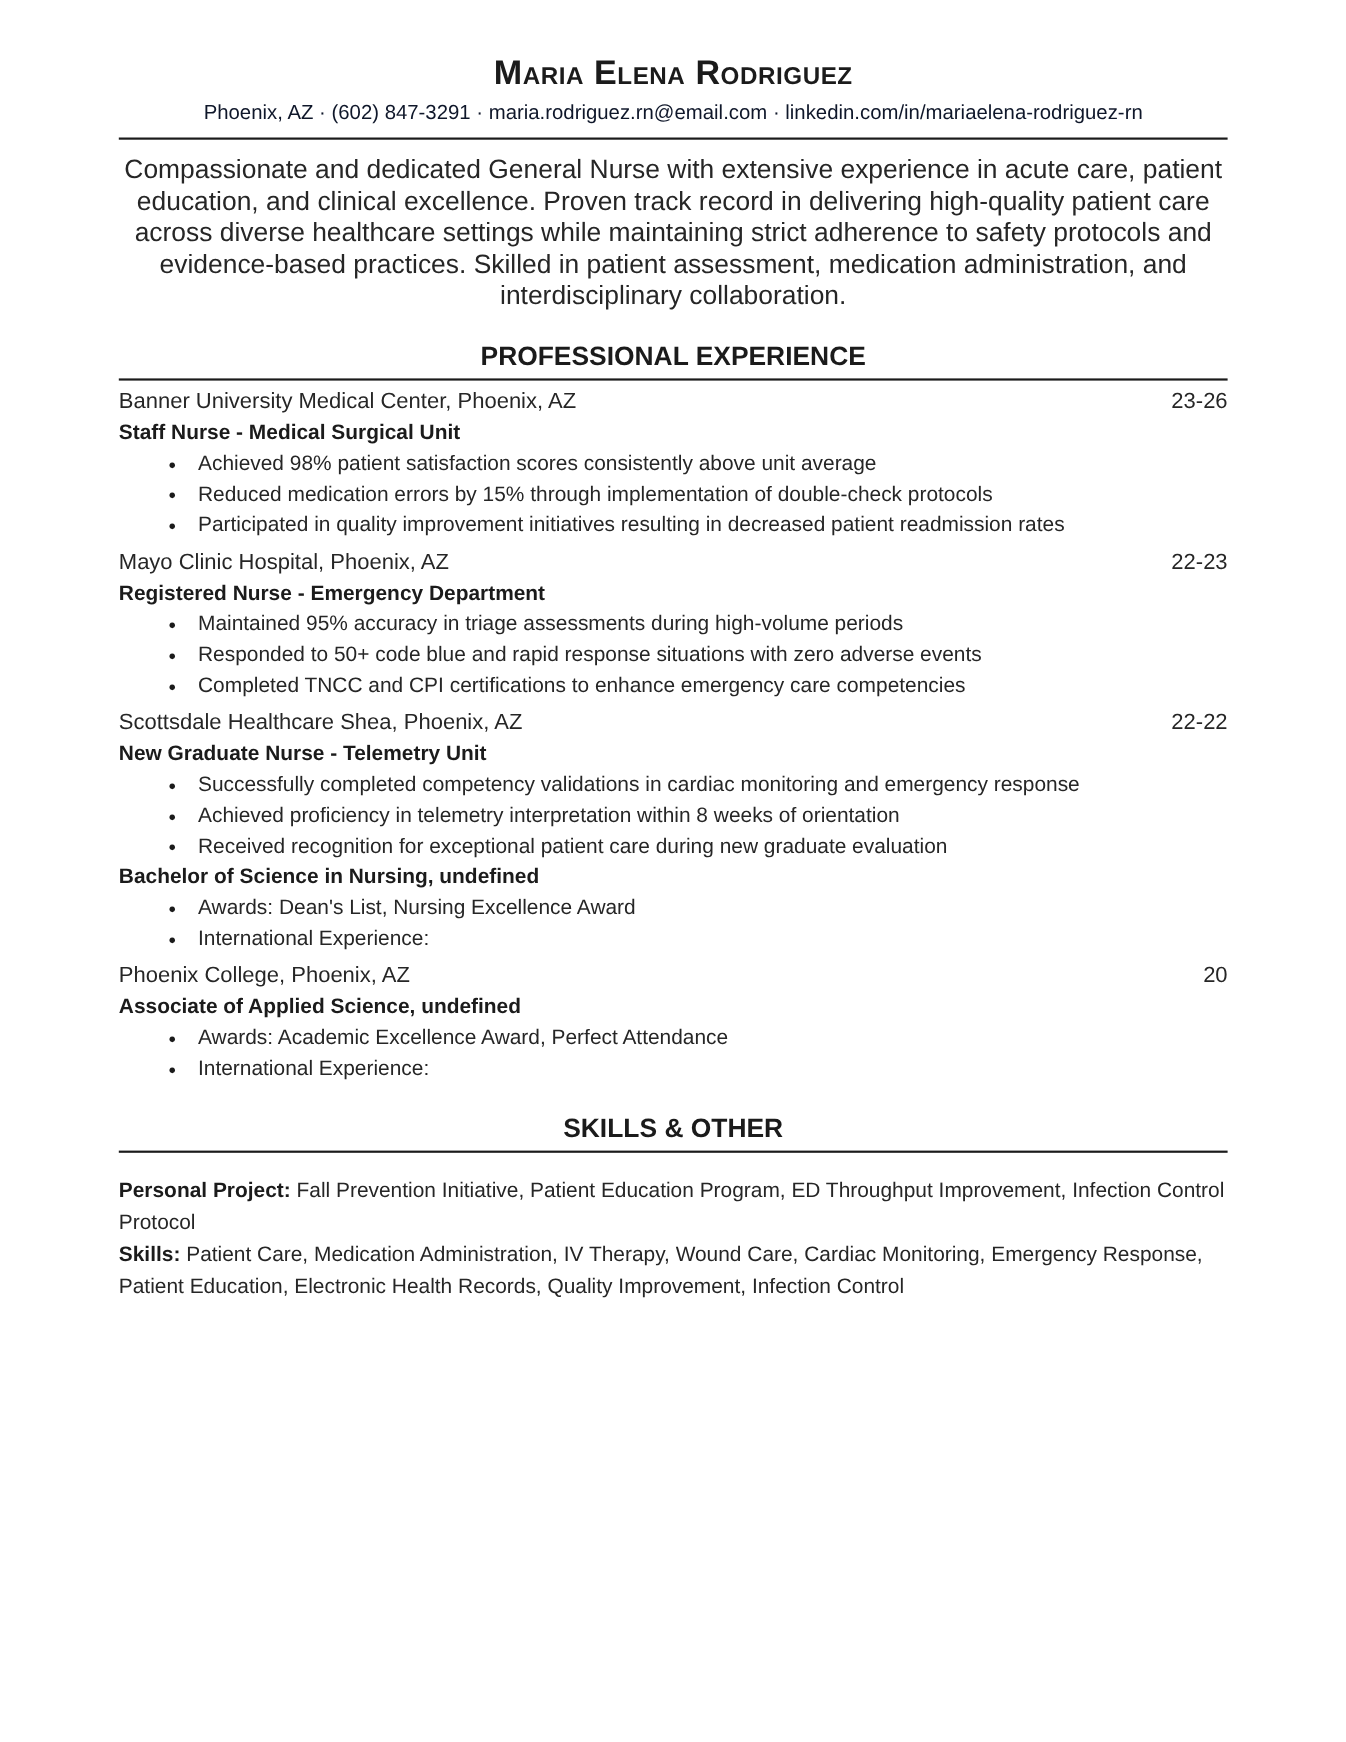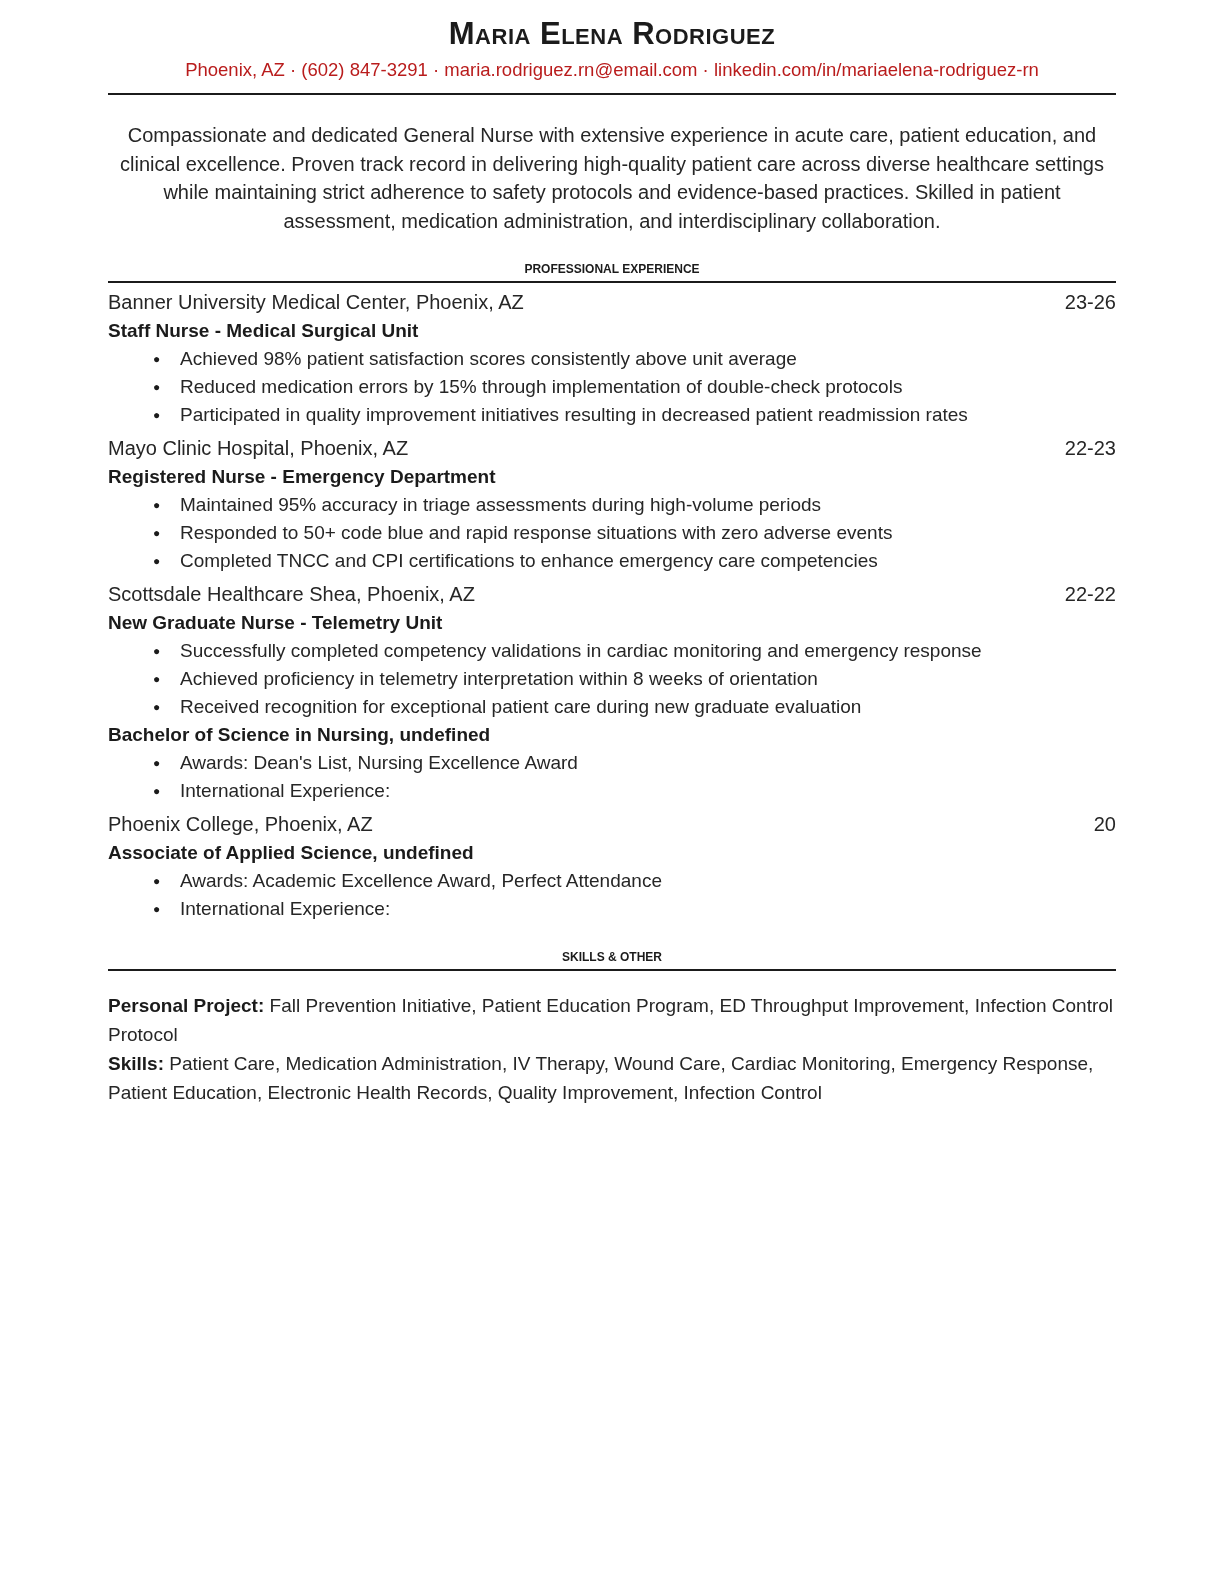--- a/index.html
+++ b/index.html
@@ -12,56 +12,56 @@
     height: 1584px;
     color: #212121;
     font-family: "Liberation Sans", sans-serif;
     -webkit-font-smoothing: antialiased;
     overflow: hidden;
   }
   .page {
     box-sizing: border-box;
     width: 1224px;
     height: 1584px;
-    padding: 16px 108px 40px 108px;
+    padding: 48px 108px 40px 108px;
   }
   
   .name {
     margin: 0;
     text-align: center;
     font-size: 31px;
     font-weight: 700;
     font-variant: small-caps;
     letter-spacing: 0.5px;
     color: #1b1b1b;
   }
   .contact {
     margin-top: 7px;
     text-align: center;
     font-size: 18.5px;
-    color: #b91c1c;
+    color: #0f172a;
   }
   .rule {
     border: none;
     border-top: 2.5px solid #1b1b1b;
     margin: 12px 0 0 0;
   }
   
   .summary {
-    margin: 26px 0 0 0;
+    margin: 14px 0 0 0;
     text-align: center;
-    font-size: 20px;
+    font-size: 24px;
     line-height: 28.5px;
     color: #262626;
   }
   
   .section-head {
     margin-top: 27px;
     text-align: center;
-    font-size: 12px;
+    font-size: 24px;
     font-weight: 700;
     color: #1b1b1b;
     padding-bottom: 5px;
     border-bottom: 2.5px solid #1b1b1b;
   }
   .entry { margin: 0; }
   .entry-head {
     display: flex;
     justify-content: space-between;
     align-items: flex-end;

